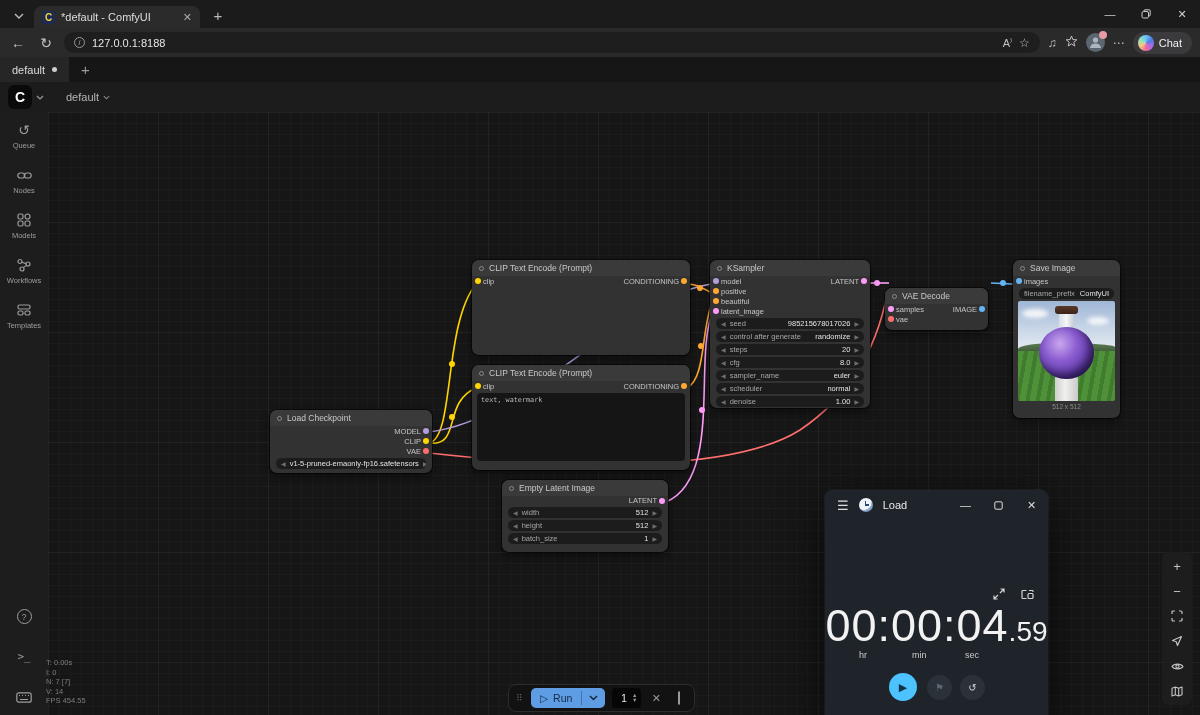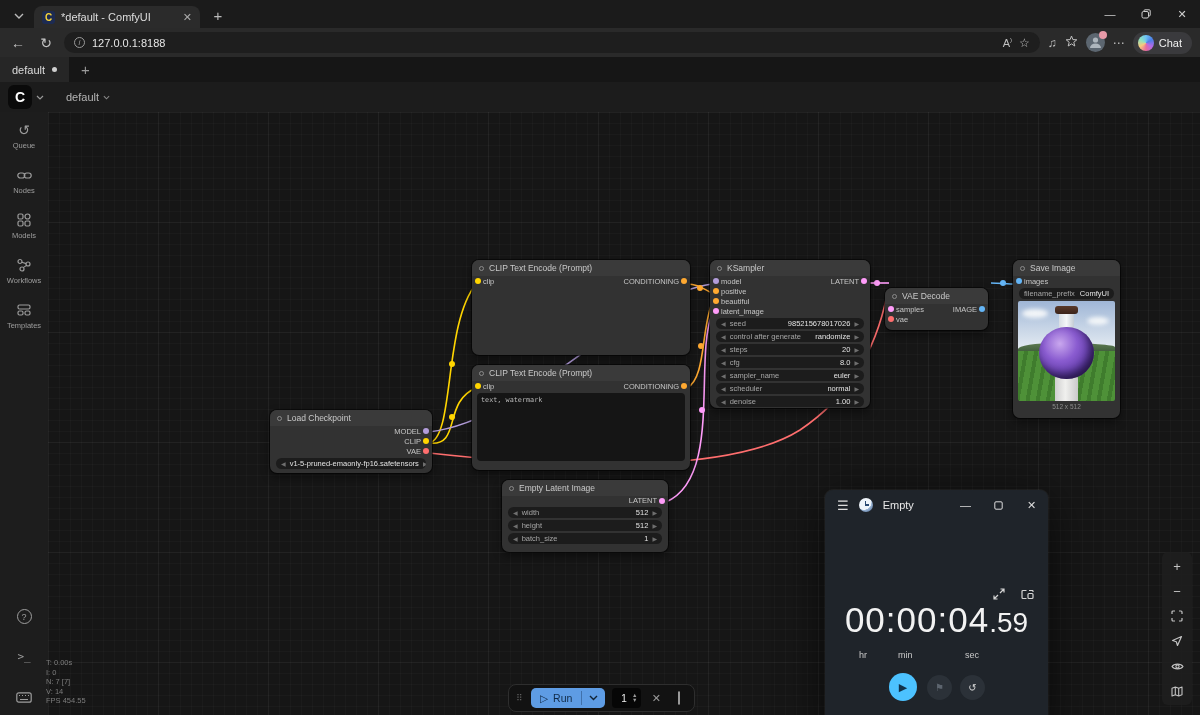--- a/index.html
+++ b/index.html
@@ -146,25 +146,25 @@
   .clockapp-ic { width:14px; height:14px; border-radius:50%;
     background:radial-gradient(circle at 35% 30%, #eef4fa 55%, #9db8d8 58%, #33517a 100%); position:relative;}
   .clockapp-ic:before { content:""; position:absolute; left:6px; top:3px; width:1.5px; height:5px; background:#2a4a72; }
   .clockapp-ic:after { content:""; position:absolute; left:6px; top:6px; width:4px; height:1.5px; background:#2a4a72; }
   .ctitle .t { font-size:11px; }
   .cbtns { margin-left:auto; display:flex; }
   .cbtn { width:33px; height:30px; display:flex; align-items:center; justify-content:center; color:#dcdcdc; font-size:11px; }
   .cbody { position:relative; height:210px; }
   .exp-icons { position:absolute; right:14px; top:66px; display:flex; gap:16px; color:#d5d5d5; }
   .timewrap { position:absolute; left:0; right:0; top:80px; display:flex; align-items:baseline; justify-content:center; color:#f2f2f2; }
-  .tmain { font-size:35px; font-weight:300; letter-spacing:1px; }
+  .tmain { font-size:45px; font-weight:300; letter-spacing:1px; }
   .tfrac { font-size:28px; font-weight:300; }
   .units { position:absolute; top:130px; left:0; right:0; height:12px; color:#c9c9c9; font-size:9px; }
   .units span { position:absolute; }
-  .u-hr { left:34px; } .u-min { left:73px;text-align:right; } .u-sec { left:140px; }
+  .u-hr { left:34px; } .u-min { left:87px;text-align:right; } .u-sec { left:140px; }
   .cplay { position:absolute; left:64px; top:153px; width:28px; height:28px; border-radius:50%; background:#4cc2ff;
     display:flex; align-items:center; justify-content:center; color:#10314a; font-size:11px; }
   .cflag,.creset { position:absolute; top:155px; width:25px; height:25px; border-radius:50%; background:#2b3138;
     display:flex; align-items:center; justify-content:center; font-size:10px; }
   .cflag { left:102px; color:#5c646e; }
   .creset { left:135px; color:#d8d8d8; }
 </style>
 </head>
 <body>
 
@@ -578,21 +578,21 @@
       <svg width="12" height="11" viewBox="0 0 12 11">
           <path d="M1 2.2 L4.3 1 L7.7 2.2 L11 1 V8.8 L7.7 10 L4.3 8.8 L1 10 Z M4.3 1 V8.8 M7.7 2.2 V10" fill="none" stroke="#c3c3c3" stroke-width="1.1" stroke-linejoin="round"></path>
         </svg>
     </div>
   </div>
 
   <div class="clockwin">
     <div class="ctitle">
       <span class="hamb">☰</span>
       <span class="clockapp-ic"></span>
-      <span class="t">Empty</span>
+      <span class="t">Load</span>
       <div class="cbtns">
         <div class="cbtn">—</div>
         <div class="cbtn">
           <svg width="9" height="9" viewBox="0 0 9 9">
               <rect x="0.8" y="0.8" width="7.4" height="7.4" rx="1.2" fill="none" stroke="#dcdcdc"></rect>
             </svg>
         </div>
         <div class="cbtn">✕</div>
       </div>
     </div>

